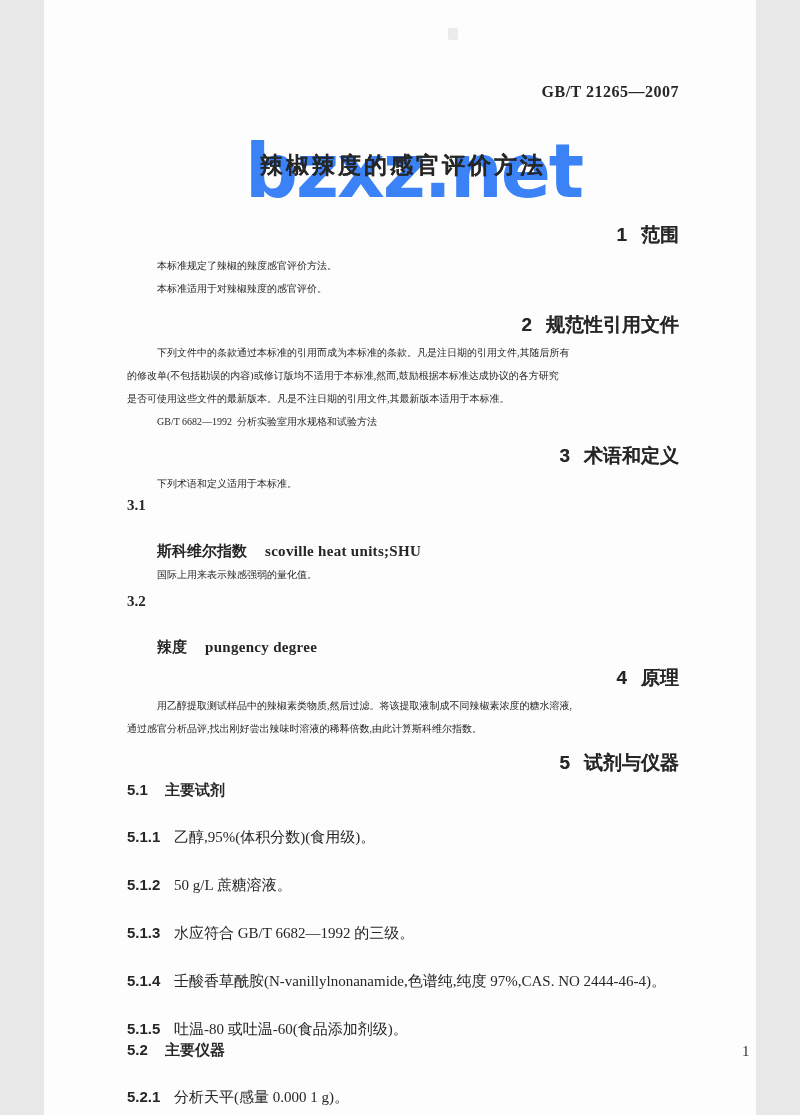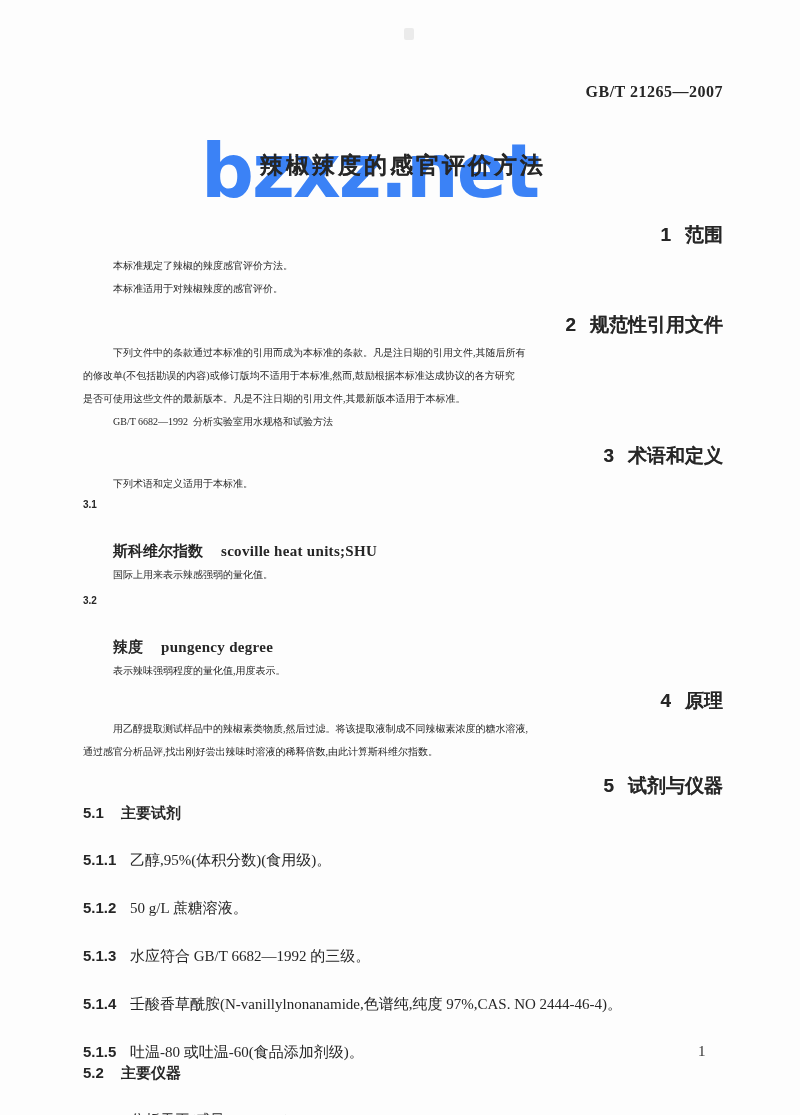--- a/index.html
+++ b/index.html
@@ -1,19 +1,19 @@
 <!DOCTYPE html>
 <html><head>
 <meta charset="utf-8">
 <style>
   html, body { margin: 0; padding: 0; }
   body { background: #e8e8e8; }
   .page {
     position: relative;
-    width: 800px;
+    width: 712px;
     height: 1115px;
     margin: 0 auto;
     background: #fdfdfd;
     overflow: hidden;
     font-family: "Liberation Serif", "DejaVu Serif", serif;
     color: #262626;
   }
   .content {
     position: relative;
     padding: 82px 77px 0 83px;
@@ -64,23 +64,23 @@
     text-align: right;
   }
   .sec-heading .sec-num { display: inline-block; min-width: 14px; margin-right: 14px; }
   .bodyline {
     font-size: 10px;
     line-height: 23px;
     white-space: pre-wrap;
   }
   .indent { text-indent: 30px; }
   .term-num {
-    font-family: Liberation Sans, sans-serif;
-    font-weight: bold;
-    font-size: 10px;
+    font-family: Liberation Serif, serif;
+    font-weight: bold;
+    font-size: 15px;
     line-height: 20px;
   }
   .term-line {
     font-size: 15px;
     line-height: 23px;
     padding-left: 30px;
     font-weight: bold;
     margin-top: 25px;
   }
   .term-line .term-en {
@@ -175,21 +175,20 @@
         <span>斯科维尔指数</span><span class="term-en">scoville heat units;SHU</span>
       </div>
       <div class="bodyline indent">国际上用来表示辣感强弱的量化值。</div>
     </div>
 
     <div class="mt5">
       <div class="term-num">3.2</div>
       <div class="term-line">
         <span>辣度</span><span class="term-en">pungency degree</span>
       </div>
-      <div class="bodyline indent">表示辣味强弱程度的量化值,用度表示。</div>
     </div>
 
 
     <div class="sec-heading mt8">
       <span class="sec-num">4</span><span>原理</span>
     </div>
     <div class="mt5">
       <div class="bodyline indent">用乙醇提取测试样品中的辣椒素类物质,然后过滤。将该提取液制成不同辣椒素浓度的糖水溶液,</div>
       <div class="bodyline">通过感官分析品评,找出刚好尝出辣味时溶液的稀释倍数,由此计算斯科维尔指数。</div>
     </div>

